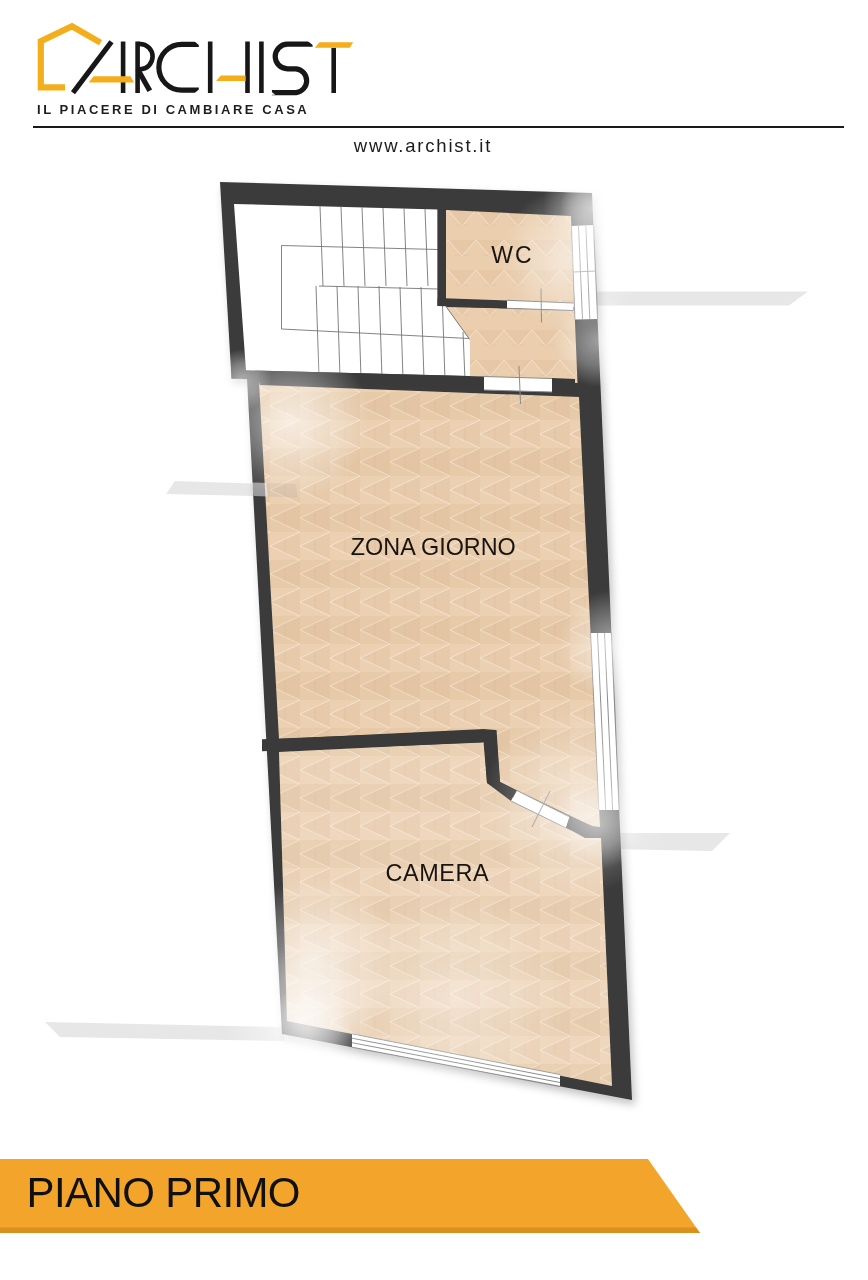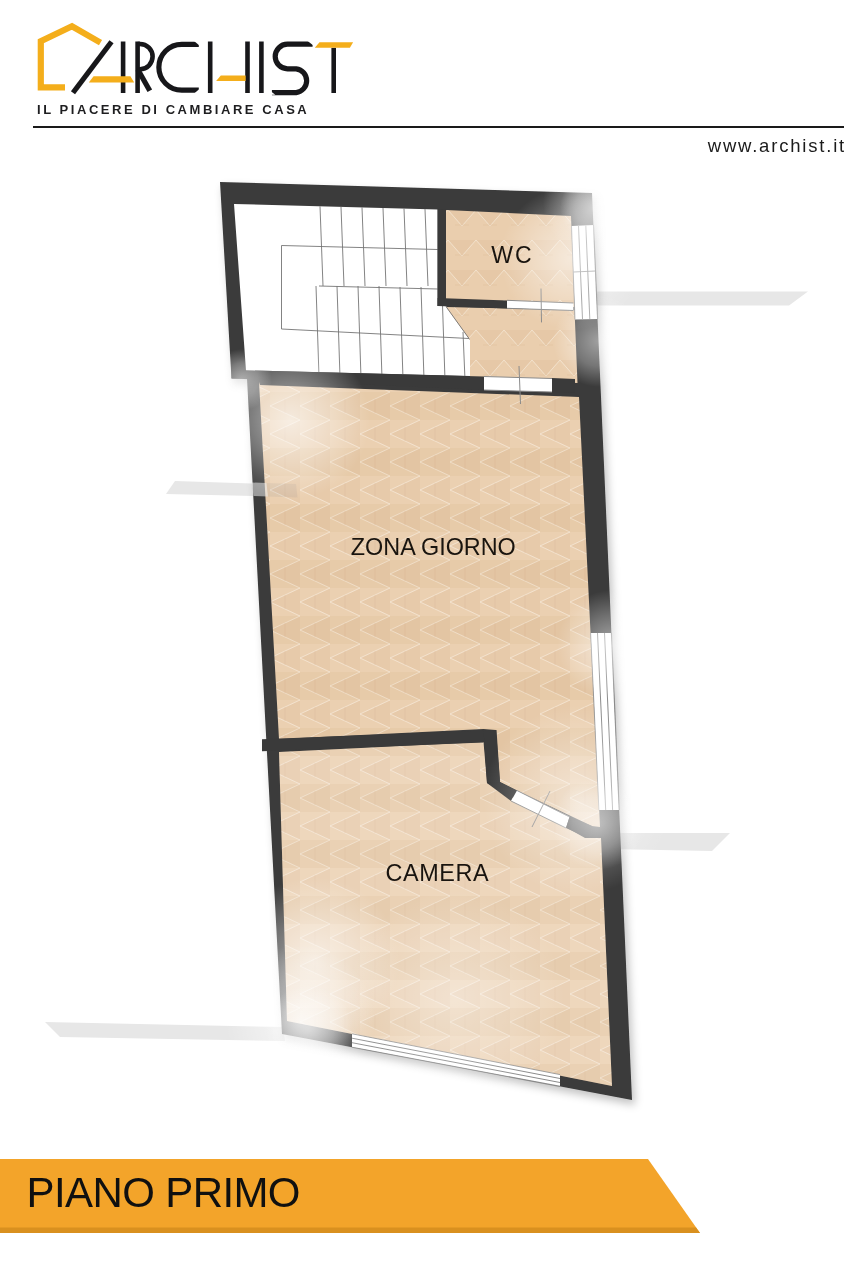--- a/index.html
+++ b/index.html
@@ -1,19 +1,19 @@
 <!DOCTYPE html>
 <html><head>
 <meta charset="utf-8">
 <style>
   html,body{margin:0;padding:0;background:#fff;width:868px;height:1280px;overflow:hidden;}
   body{font-family:"Liberation Sans",sans-serif;position:relative;}
   .tagline{position:absolute;left:37px;top:101.5px;font-size:13px;font-weight:bold;letter-spacing:2.55px;color:#1e1e20;}
   .rule{position:absolute;left:33px;top:126px;width:811px;height:2px;background:#1a1a1a;}
-  .site{position:absolute;top:135px;left:0px;width:846px;text-align:right;font-size:18.5px;letter-spacing:1.8px;color:#1b1b1b;}
+  .site{position:absolute;top:135px;left:0px;width:846px;text-align:center;font-size:18.5px;letter-spacing:1.8px;color:#1b1b1b;}
 </style>
 </head>
 <body>
 
 <svg id="logo" style="position:absolute;left:0;top:0" width="420" height="110" viewBox="0 0 420 110">
   <g fill="none" stroke="#17171a" stroke-width="4.6" stroke-linecap="butt">
 
     <path d="M100.5,42.6 L72,26.2 L40.8,41.3 L40.8,87.4 L65,87.4" stroke="#f4ae1b" stroke-width="6.2"></path>
 
     <path d="M111.5,41.7 L73,92.8" stroke-width="5.2"></path>

